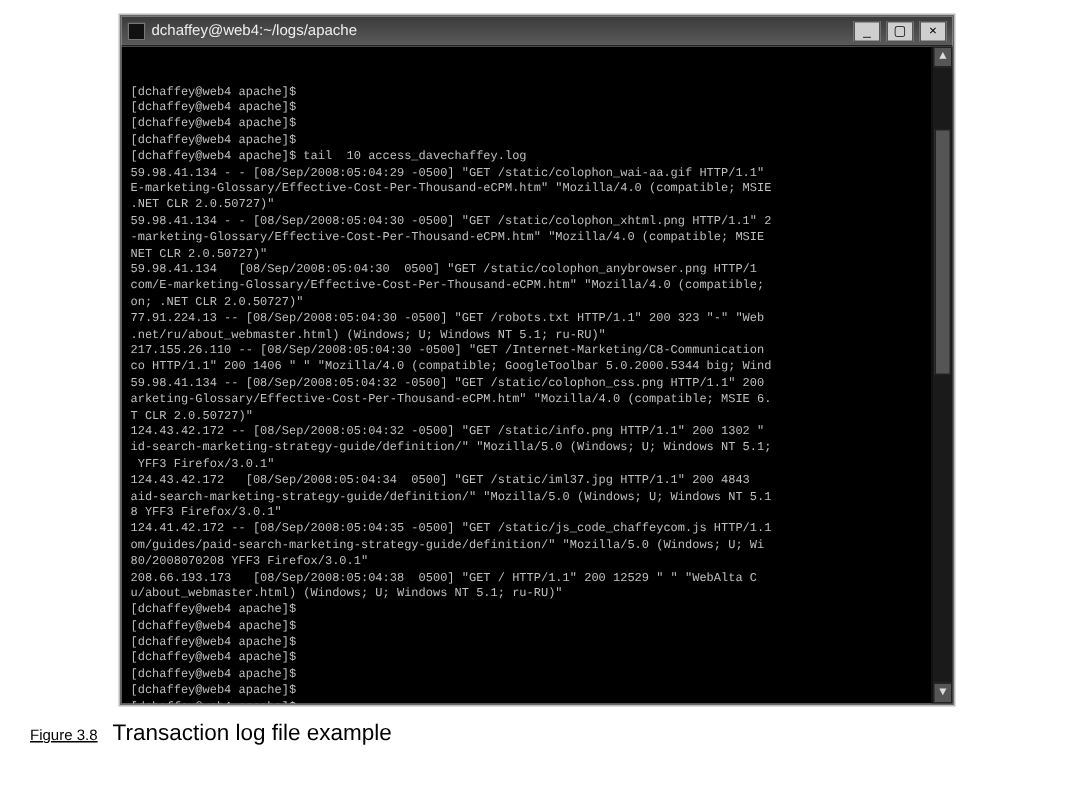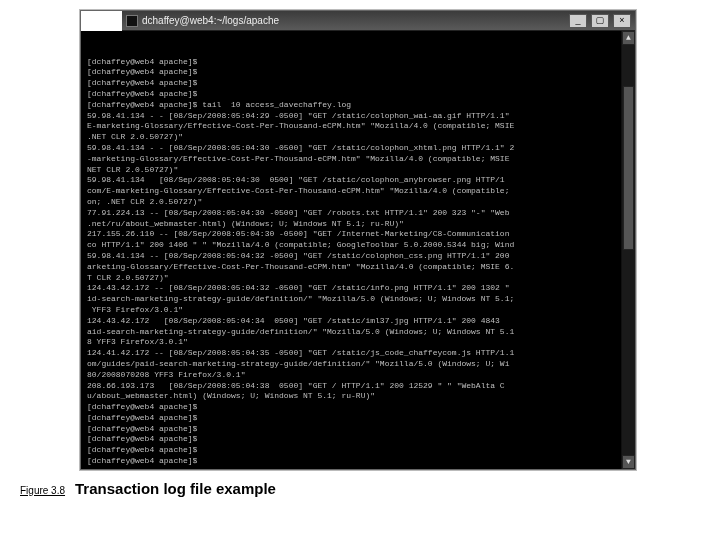--- a/index.html
+++ b/index.html
@@ -25,21 +25,20 @@
     height: 20px;
     background: linear-gradient(#3b3b3b,#5a5a5a);
     border-bottom: 1px solid #222;
     display: flex;
     align-items: center;
     padding: 0 4px;
     gap: 4px;
     color: #eee;
     font-size: 10px;
     font-family: Tahoma, sans-serif;
-    margin-left: 41px;
   }
   .titlebar .appicon {
     width: 12px; height: 12px;
     background: #111;
     border: 1px solid #777;
   }
   .titlebar .title { flex: 1; }
   .winbtn {
     width: 18px; height: 14px;
     background: #cfcfcf;
@@ -87,21 +86,21 @@
   .caption {
     position: absolute;
     left: 20px;
     top: 480px;
     font-size: 13px;
     display: flex;
     align-items: baseline;
     gap: 10px;
   }
   .caption .fig { font-size: 10px; text-decoration: underline; }
-  .caption .txt { font-weight: bold; font-size: 15px; }
+  .caption .txt { font-weight: normal; font-size: 15px; }
 </style>
 </head>
 <body>
 
 <div class="screenshot">
   <div class="titlebar">
     <span class="appicon"></span>
     <span class="title">dchaffey@web4:~/logs/apache</span>
     <span class="winbtn">_</span>
     <span class="winbtn">▢</span>

